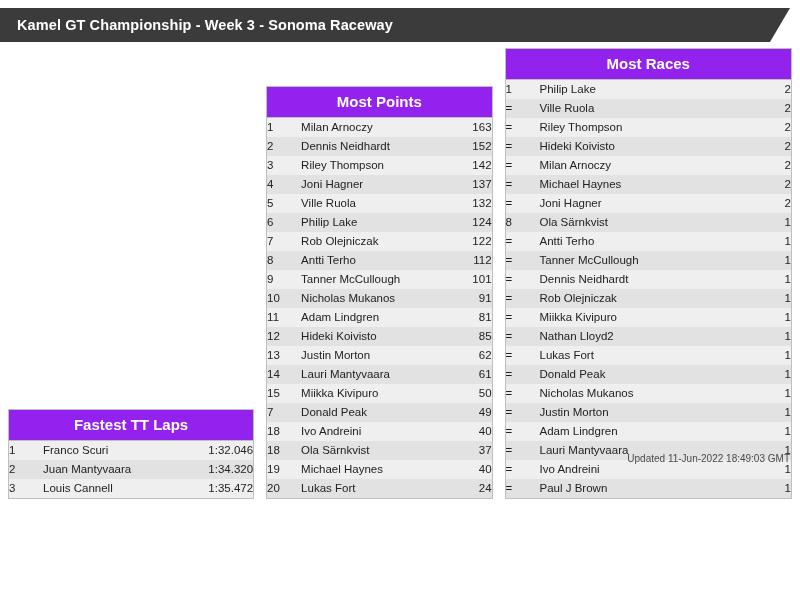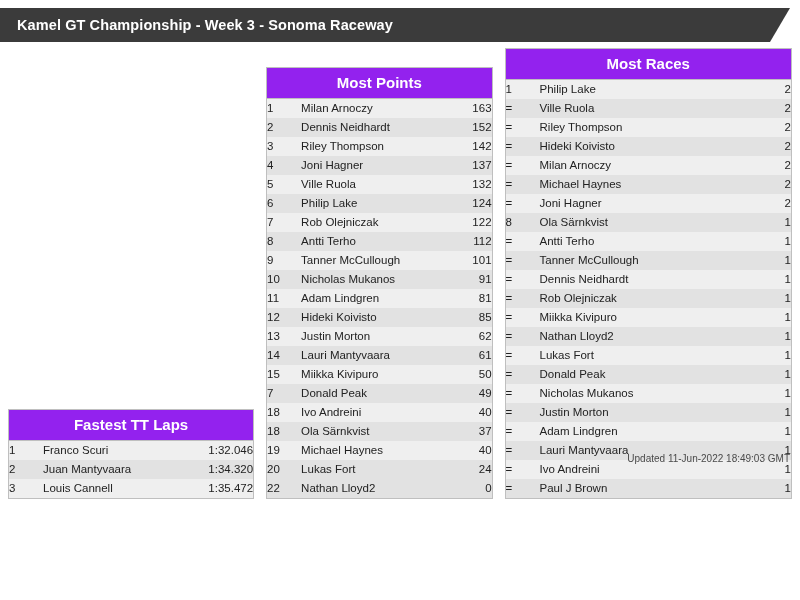--- a/index.html
+++ b/index.html
@@ -243,25 +243,20 @@
           <tr class="odd">
             <td class="pos">19</td>
             <td class="name">Michael Haynes</td>
             <td class="val">40</td>
           </tr>
           <tr class="even">
             <td class="pos">20</td>
             <td class="name">Lukas Fort</td>
             <td class="val">24</td>
           </tr>
-          <tr class="even">
-            <td class="pos">22</td>
-            <td class="name">Nathan Lloyd2</td>
-            <td class="val">0</td>
-          </tr>
         </tbody>
     </table>
   </div>
 
   <div class="panel panel-races">
     <div class="panel-title">Most Races</div>
     <table class="rank">
       <tbody>
           <tr class="odd">
             <td class="pos">1</td>

